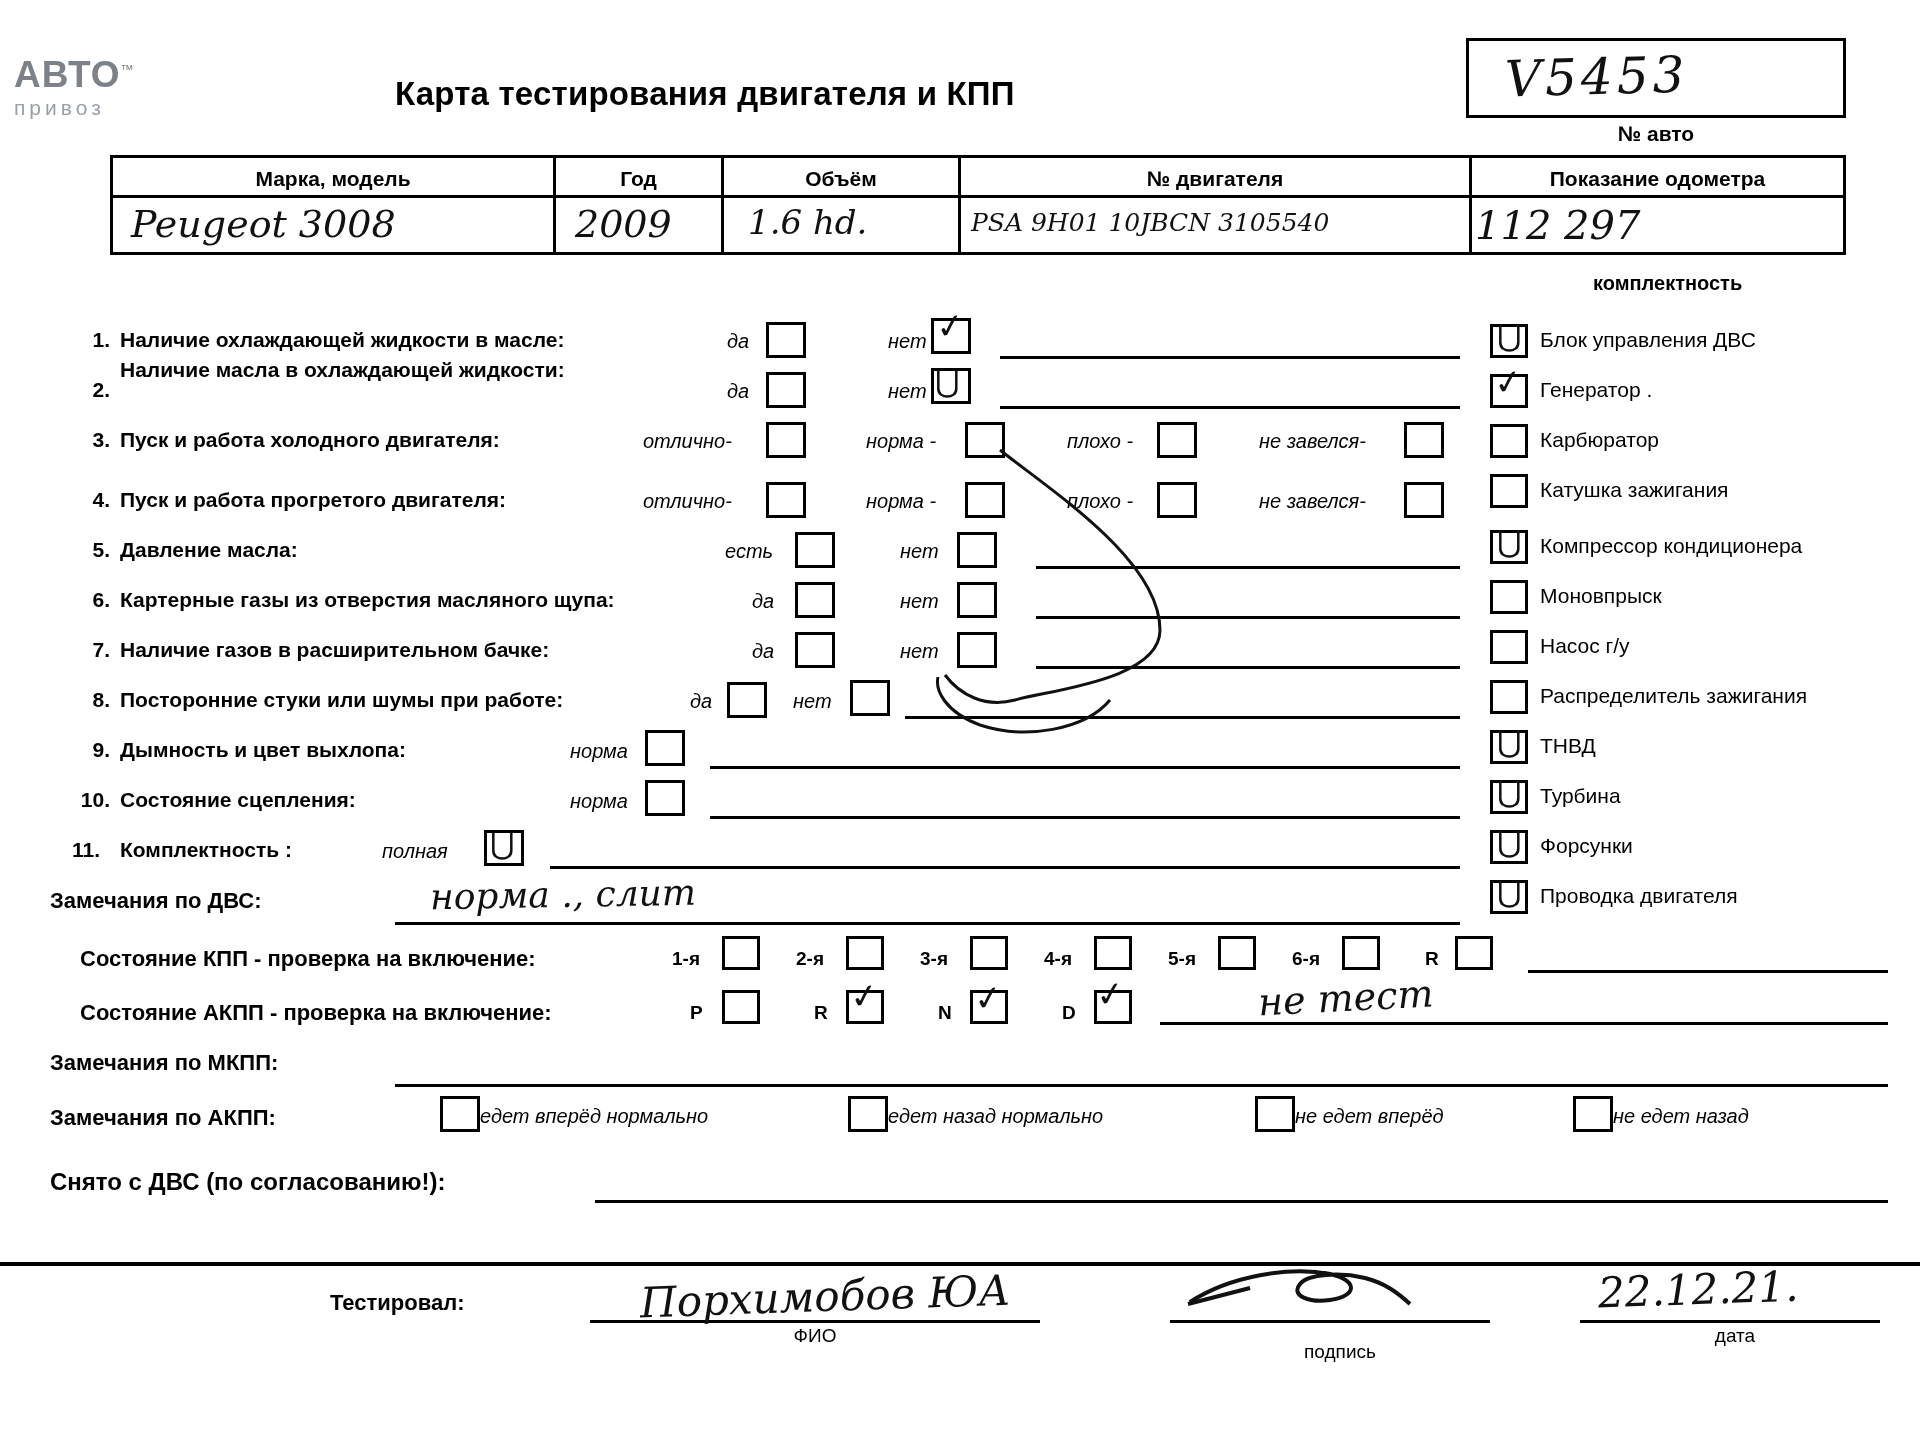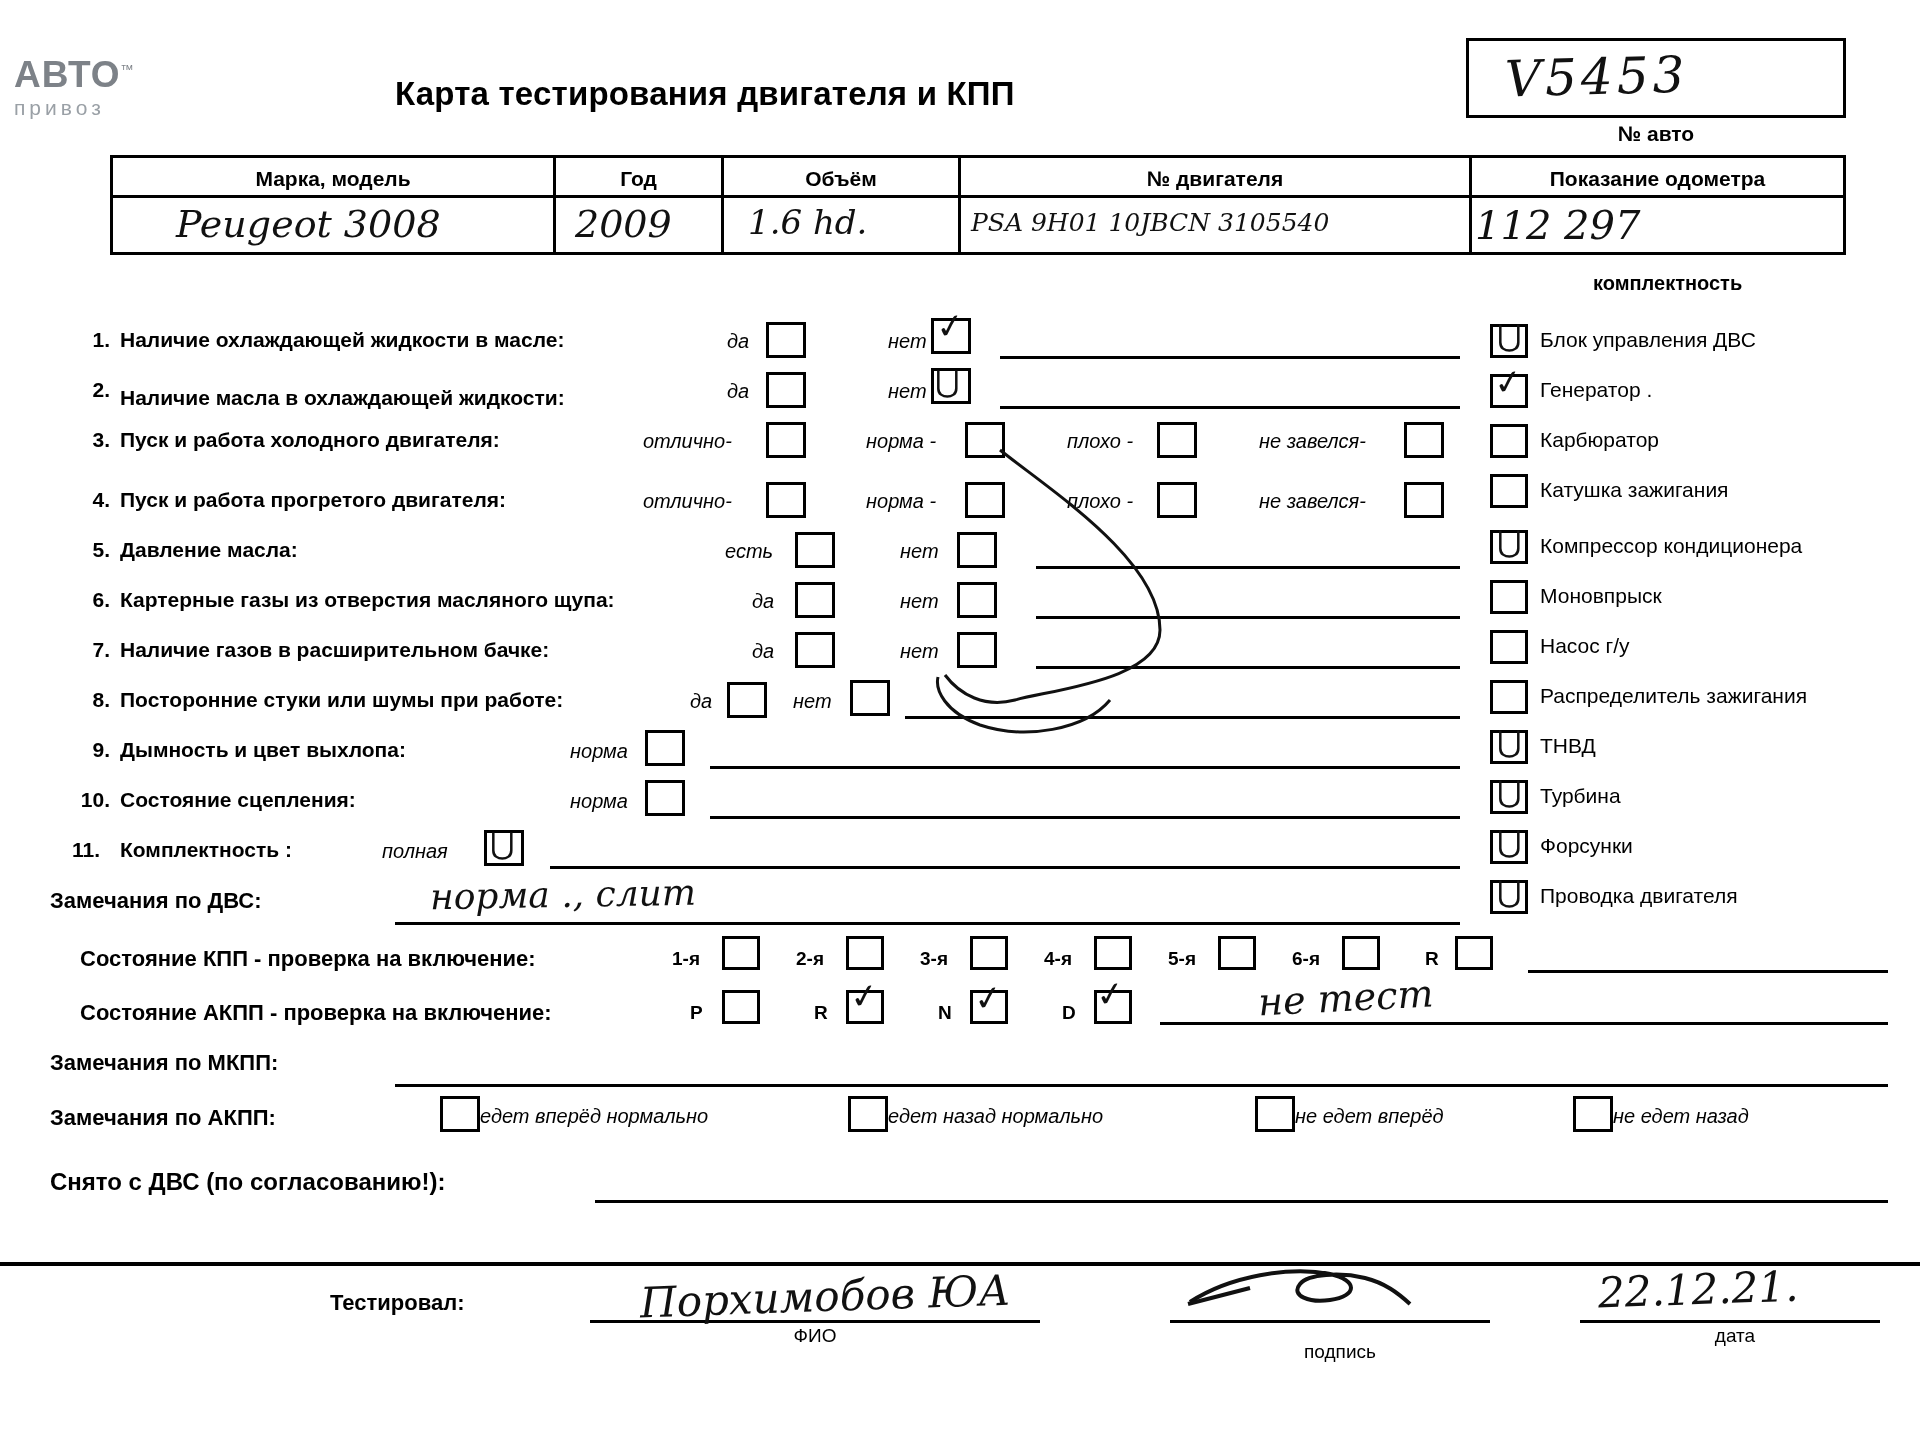--- a/index.html
+++ b/index.html
@@ -280,40 +280,40 @@
     <div class="vline" style="left:608px;"></div>
     <div class="vline" style="left:845px;"></div>
     <div class="vline" style="left:1356px;"></div>
 
     <div class="th" style="left:0;    width:440px;">Марка, модель</div>
     <div class="th" style="left:443px;width:165px;">Год</div>
     <div class="th" style="left:611px;width:234px;">Объём</div>
     <div class="th" style="left:1359px;width:371px;">Показание одометра</div>
     <div class="th" style="left:848px;width:508px;">№ двигателя</div>
 
-    <div class="td-hand" style="left:18px; font-size:38px;margin-left:45px;">Peugeot 3008</div>
+    <div class="td-hand" style="left:18px; font-size:38px;">Peugeot 3008</div>
     <div class="td-hand" style="left:462px;font-size:38px;">2009</div>
     <div class="td-hand" style="left:635px;font-size:34px;">1.6 hd.</div>
     <div class="td-hand" style="left:858px;top:50px;font-size:25px;">PSA 9H01 10JBCN 3105540</div>
     <div class="td-hand" style="left:1362px;font-size:40px;">112  297</div>
   </div>
 
   <div class="komplekt-title">комплектность</div>
 
   <div class="row-num" style="left:74px;  top:328px;">1.</div>
   <div class="row-label" style="left:120px;top:328px;">Наличие охлаждающей жидкости в масле:</div>
   <div class="opt-label" style="left:727px;top:330px;">да</div>
   <div class="chk" style="left:766px;top:322px;"></div>
   <div class="opt-label" style="left:888px;top:330px;">нет</div>
   <div class="chk" style="left:931px;top:318px;"></div>
   <div class="tick" style="left:936px;top:306px;">✓</div>
   <div class="uline" style="left:1000px;top:356px;width:460px;"></div>
 
   <div class="row-num" style="left:74px;  top:378px;">2.</div>
-  <div class="row-label" style="left:120px;top:386px;">Наличие масла в охлаждающей жидкости:</div>
+  <div class="row-label" style="left:120px;top:358px;">Наличие масла в охлаждающей жидкости:</div>
   <div class="opt-label" style="left:727px;top:380px;">да</div>
   <div class="chk" style="left:766px;top:372px;"></div>
   <div class="opt-label" style="left:888px;top:380px;">нет</div>
   <div class="chk" style="left:931px;top:368px;"></div>
   <div class="tick-u" style="left:935px;top:364px;">⋃</div>
   <div class="uline" style="left:1000px;top:406px;width:460px;"></div>
 
   <div class="row-num" style="left:74px;  top:428px;">3.</div>
   <div class="row-label" style="left:120px;top:428px;">Пуск и работа холодного двигателя:</div>
   <div class="opt-label" style="left:643px;top:430px;">отлично-</div>

